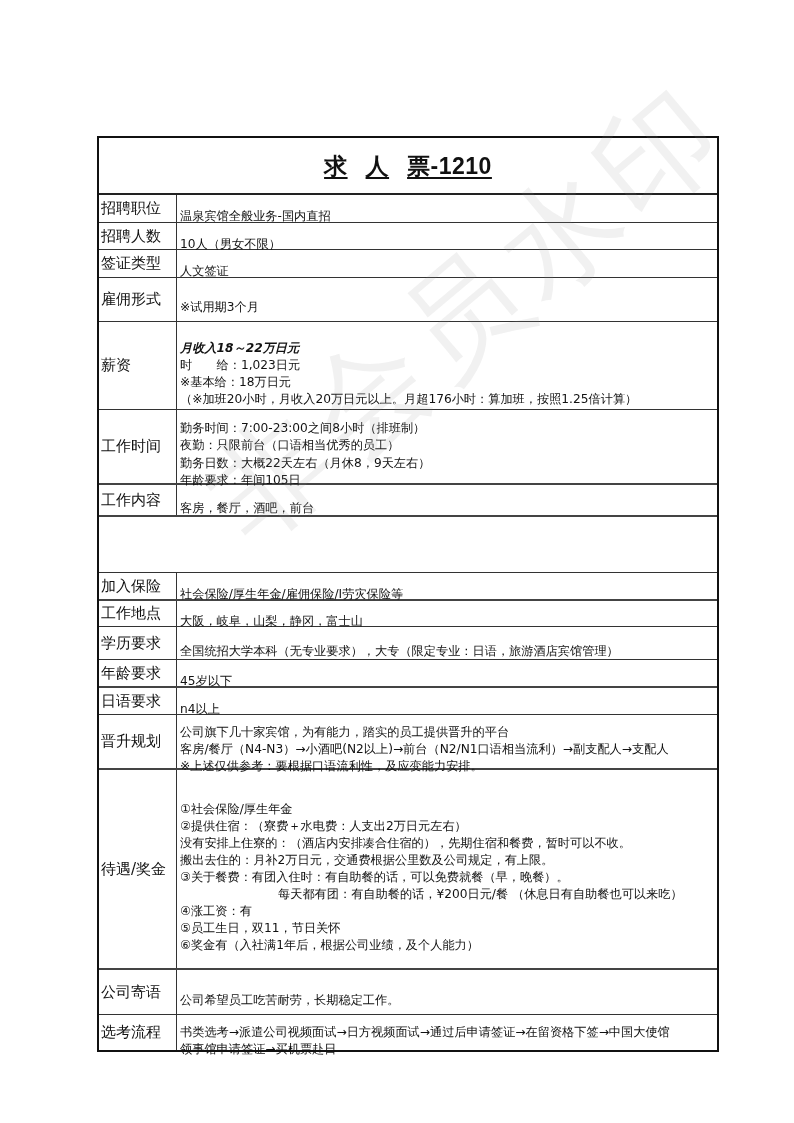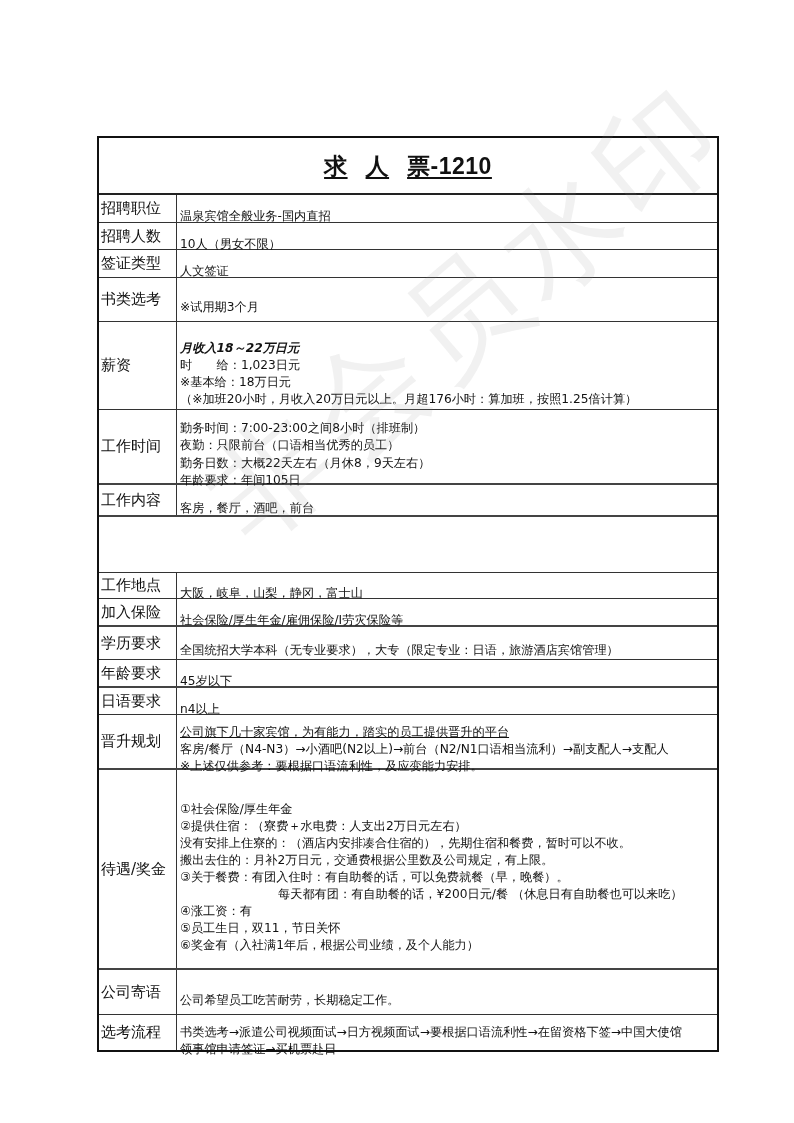--- a/index.html
+++ b/index.html
@@ -13,24 +13,24 @@
            font-size: 23px; text-decoration: underline; text-underline-offset: 3px;
            letter-spacing: 0.5px; margin-top: 2px; }
   .title .sp { display: inline-block; width: 18px; }
   .row { display: flex; border-bottom: 1px solid #333; box-sizing: border-box; }
   .row:last-child { border-bottom: none; }
   .row.thick { border-bottom: 2px solid #444; }
   .label { width: 78px; min-width: 78px; border-right: 1px solid #333; display: flex;
            align-items: center; padding-left: 2px; font-size: 15px; box-sizing: border-box; }
   .value { flex: 1; padding: 1px 3px 1px 3px; font-size: 12.2px; line-height: 14.5px;
            box-sizing: border-box; display: flex; flex-direction: column; justify-content: center; margin-top: 16px; }
-  .value.top { justify-content: flex-end; font-family: Liberation Mono, monospace; }
+  .value.top { justify-content: flex-end; }
   .line { white-space: nowrap; }
   .bold { font-weight: bold; font-style: italic; }
-  .u { text-decoration: underline; }
+  .u { }
   .indent2 { padding-left: 98px; }
   .watermark { position: absolute; left: 175px; top: 455px; font-size: 118px;
                color: rgba(150,150,150,0.13); transform: rotate(-40deg);
                transform-origin: left top; white-space: nowrap; pointer-events: none;
                font-family: "DejaVu Sans", sans-serif; letter-spacing: 8px; }
 </style>
 </head>
 <body>
 
 <div class="sheet">
@@ -53,21 +53,21 @@
   </div>
 
   <div class="row" style="height:28px">
     <div class="label">签证类型</div>
     <div class="value">
       <div class="line">人文签证</div>
     </div>
   </div>
 
   <div class="row" style="height:44px">
-    <div class="label">书类选考</div>
+    <div class="label">雇佣形式</div>
     <div class="value">
       <div class="line">※试用期3个月</div>
     </div>
   </div>
 
   <div class="row" style="height:88px">
     <div class="label">薪资</div>
     <div class="value" style="line-height:17px">
       <div class="line bold">月收入18～22万日元</div>
       <div class="line">时　　给：1,023日元</div>
@@ -89,31 +89,31 @@
   <div class="row thick" style="height:32px">
     <div class="label">工作内容</div>
     <div class="value">
       <div class="line">客房，餐厅，酒吧，前台</div>
     </div>
   </div>
 
   <div class="row" style="height:56px">
   </div>
 
+  <div class="row thick" style="height:28px">
+    <div class="label">加入保险</div>
+    <div class="value">
+      <div class="line">社会保险/厚生年金/雇佣保险/I劳灾保险等</div>
+    </div>
+  </div>
+
   <div class="row" style="height:26px">
     <div class="label">工作地点</div>
     <div class="value">
       <div class="line">大阪，岐阜，山梨，静冈，富士山</div>
-    </div>
-  </div>
-
-  <div class="row thick" style="height:28px">
-    <div class="label">加入保险</div>
-    <div class="value">
-      <div class="line">社会保险/厚生年金/雇佣保险/I劳灾保险等</div>
     </div>
   </div>
 
   <div class="row" style="height:33px">
     <div class="label">学历要求</div>
     <div class="value top">
       <div class="line">全国统招大学本科（无专业要求），大专（限定专业：日语，旅游酒店宾馆管理）</div>
     </div>
   </div>
 
@@ -158,19 +158,19 @@
   <div class="row" style="height:45px">
     <div class="label">公司寄语</div>
     <div class="value">
       <div class="line">公司希望员工吃苦耐劳，长期稳定工作。</div>
     </div>
   </div>
 
   <div class="row" style="height:35px">
     <div class="label">选考流程</div>
     <div class="value" style="line-height:16.5px">
-      <div class="line">书类选考→派遣公司视频面试→日方视频面试→要根据口语流利性→在留资格下签→中国大使馆</div>
+      <div class="line">书类选考→派遣公司视频面试→日方视频面试→通过后申请签证→在留资格下签→中国大使馆</div>
       <div class="line">领事馆申请签证→买机票赴日</div>
     </div>
   </div>
 </div>
 
 <div class="watermark">非会员水印</div>
 
 </body></html>

